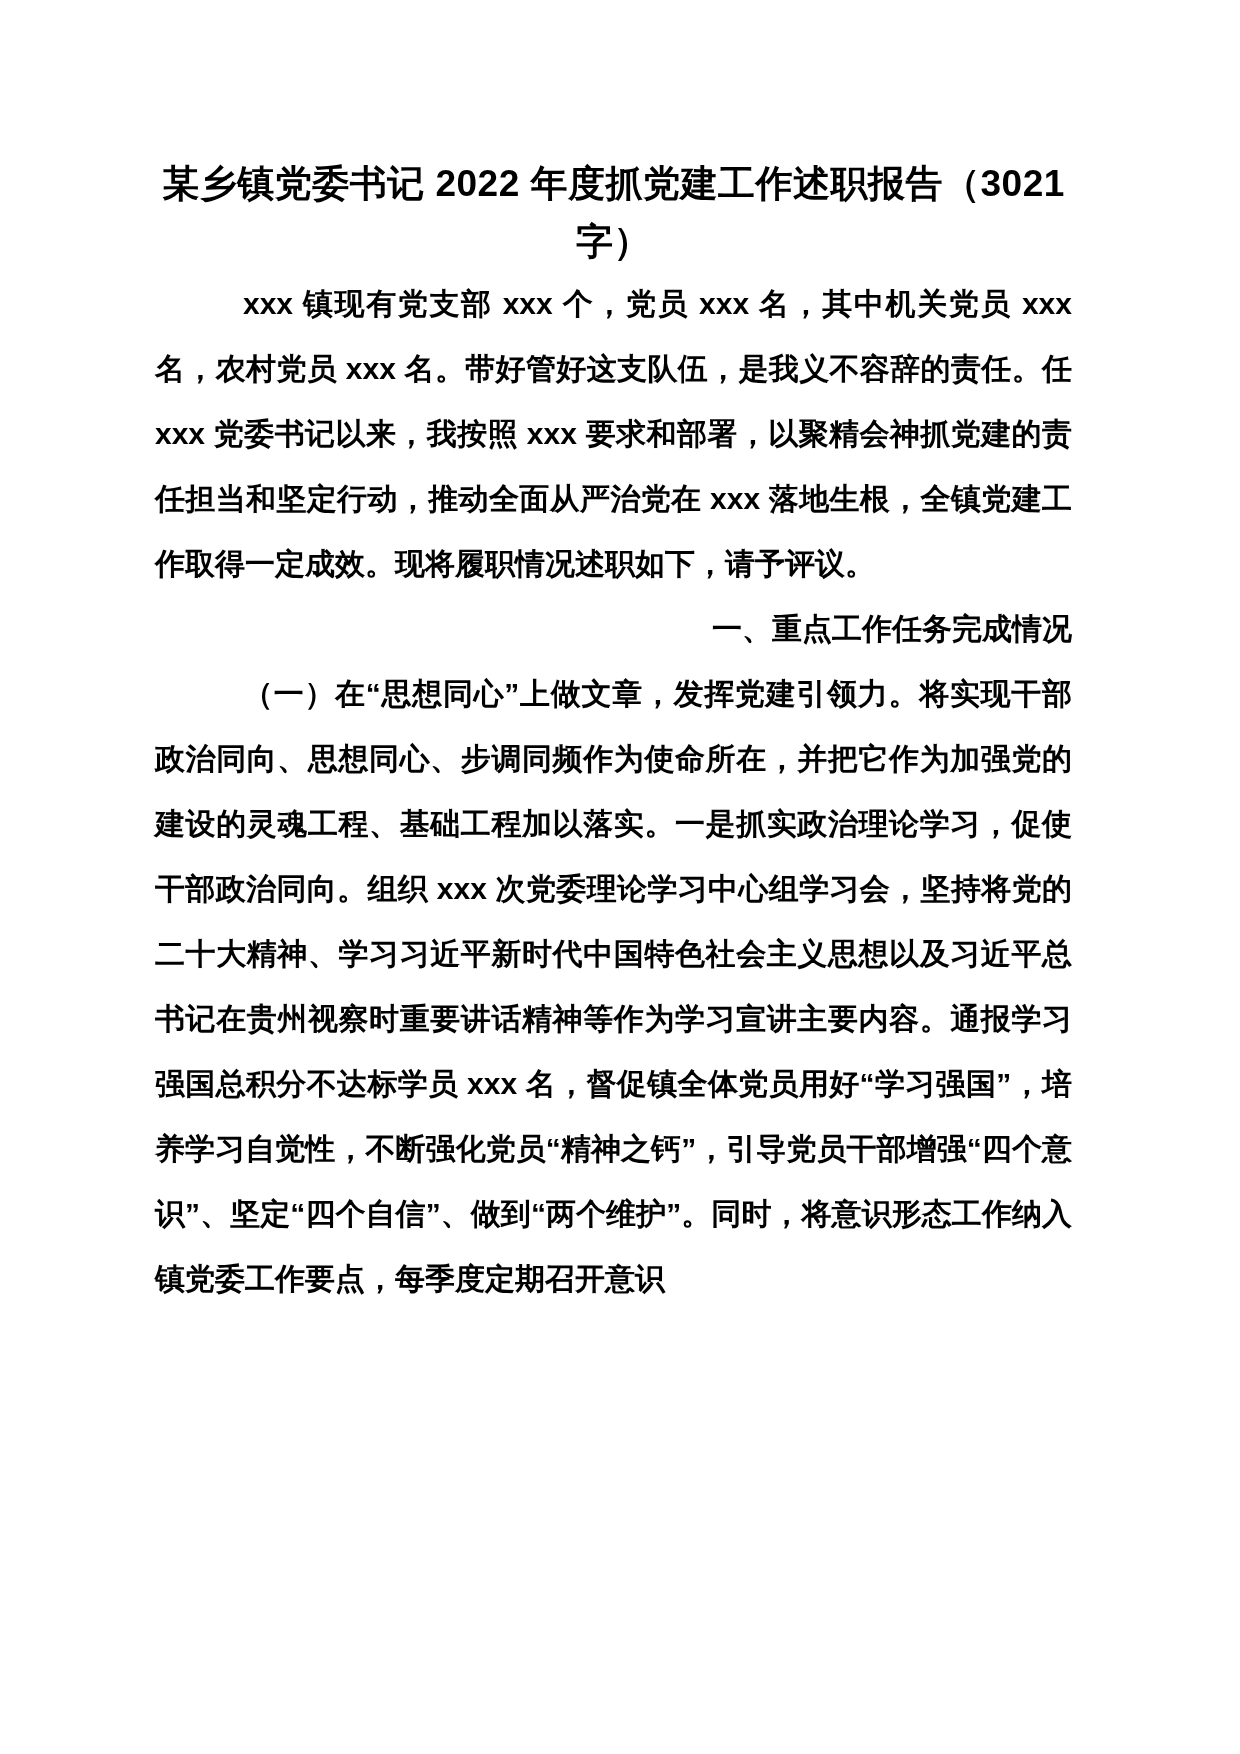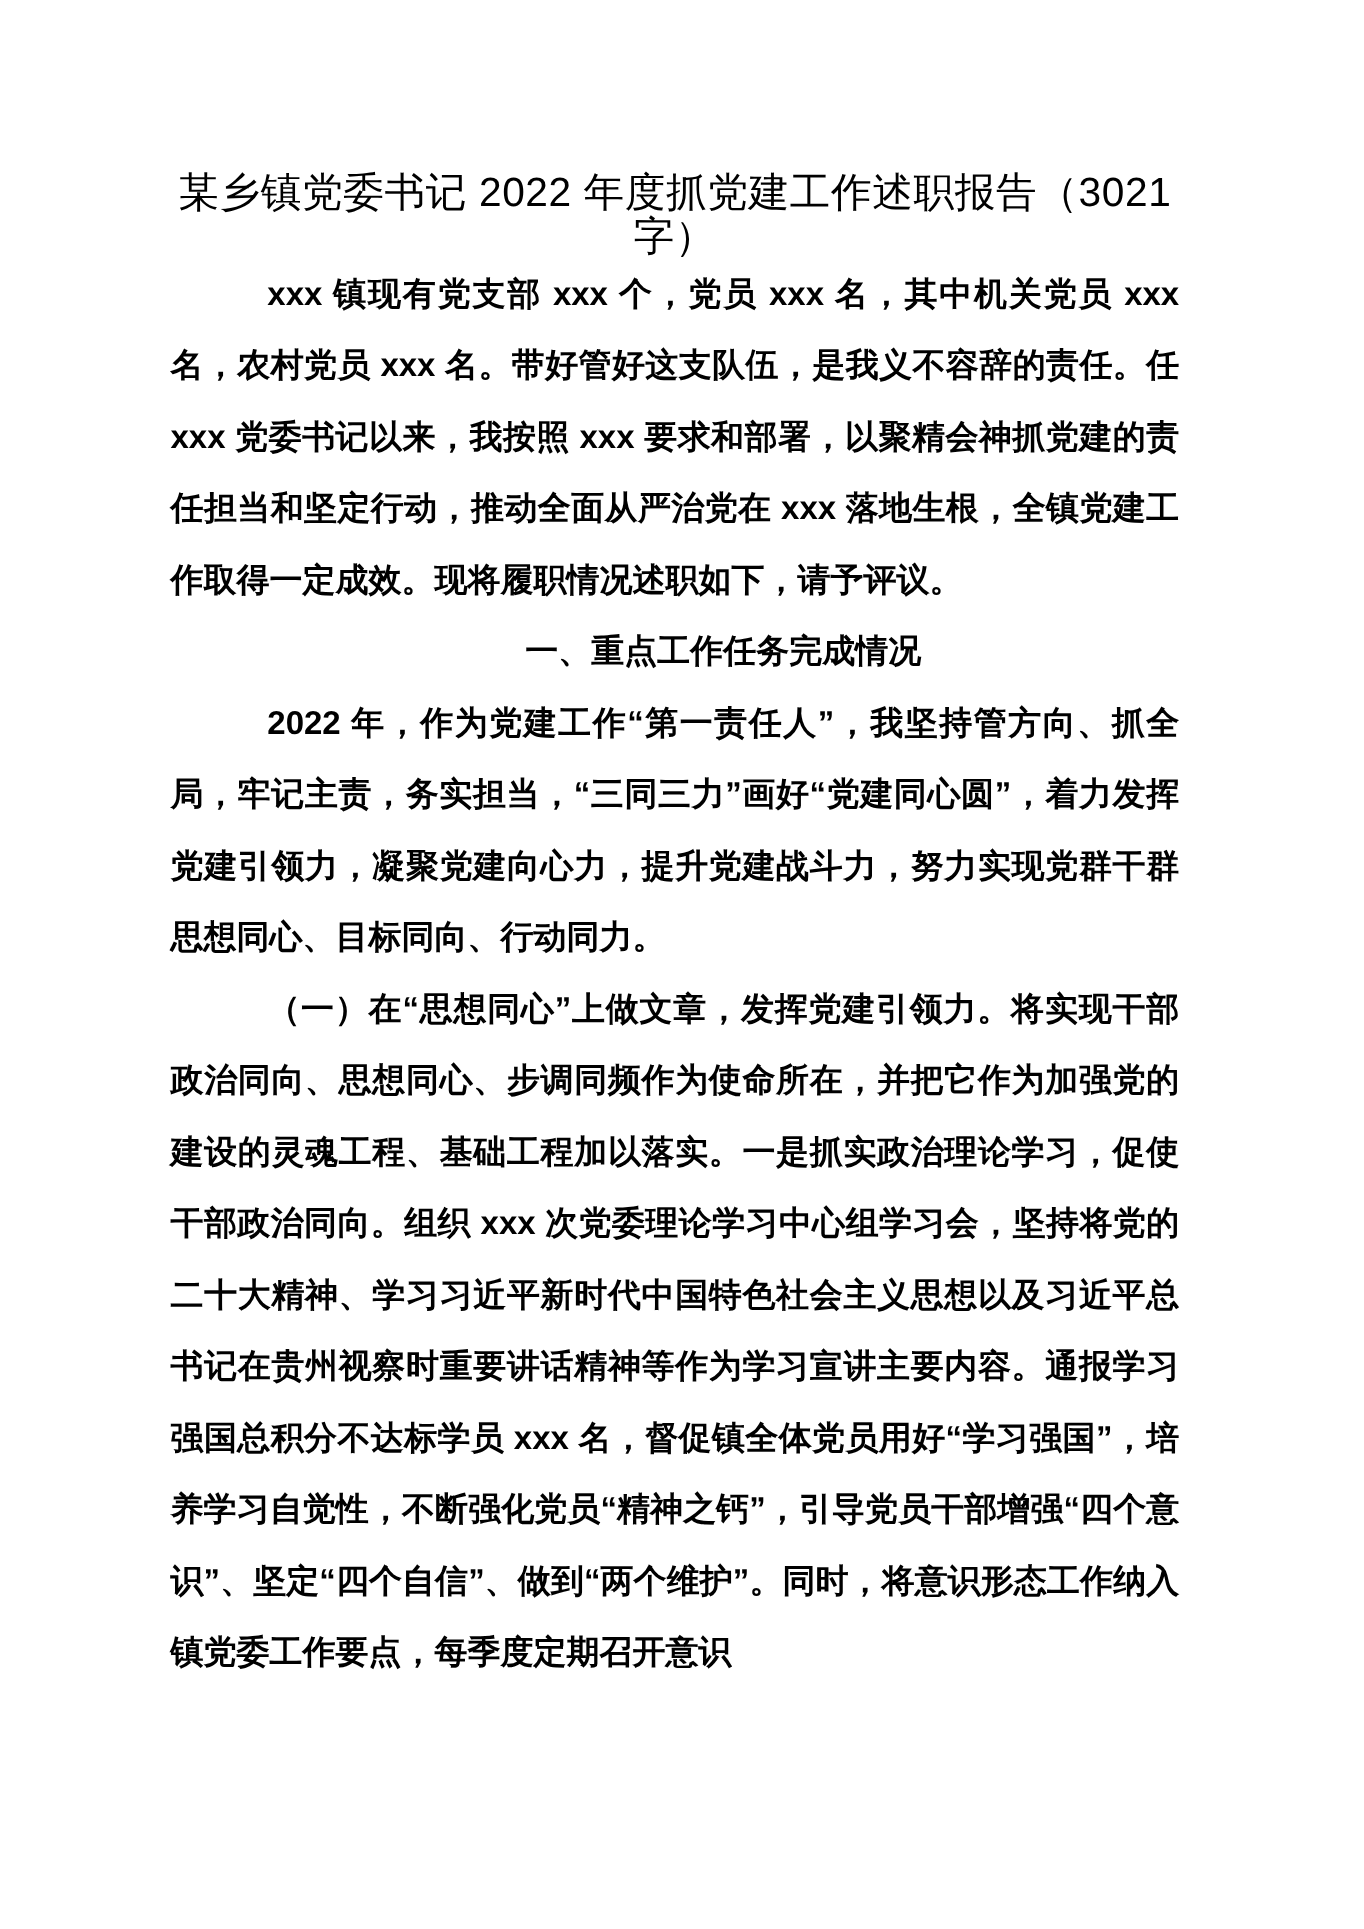--- a/index.html
+++ b/index.html
@@ -15,48 +15,47 @@
     box-sizing: border-box;
     padding: 155px 168px 0 155px;
     font-family: "Liberation Sans", sans-serif;
     color: #000000;
     overflow: hidden;
   }
   .doc-title {
     margin: 0;
     padding: 0;
     font-size: 37px;
-    line-height: 40px;
-    font-weight: normal;
+    line-height: 58px;
+    font-weight: bold;
     text-align: center;
     letter-spacing: 0.5px;
   }
   .doc-body {
     margin: 0;
     padding: 0;
   }
   .para {
     margin: 0;
     padding: 0;
     font-size: 30px;
     line-height: 65px;
     text-align: justify;
     text-justify: inter-ideograph;
     text-indent: 88px;
     word-break: break-all;
     font-weight: bold;
   }
   .para.heading {
-    text-align: center;
+    text-align: right;
   }
 </style>
 </head>
 <body>
 
 <div class="page">
   <h1 class="doc-title">某乡镇党委书记 2022 年度抓党建工作述职报告（3021 字）</h1>
   <div class="doc-body">
       <p class="para">xxx 镇现有党支部 xxx 个，党员 xxx 名，其中机关党员 xxx 名，农村党员 xxx 名。带好管好这支队伍，是我义不容辞的责任。任 xxx 党委书记以来，我按照 xxx 要求和部署，以聚精会神抓党建的责任担当和坚定行动，推动全面从严治党在 xxx 落地生根，全镇党建工作取得一定成效。现将履职情况述职如下，请予评议。</p>
       <p class="para heading">一、重点工作任务完成情况</p>
-      <p class="para">2022 年，作为党建工作“第一责任人”，我坚持管方向、抓全局，牢记主责，务实担当，“三同三力”画好“党建同心圆”，着力发挥党建引领力，凝聚党建向心力，提升党建战斗力，努力实现党群干群思想同心、目标同向、行动同力。</p>
       <p class="para">（一）在“思想同心”上做文章，发挥党建引领力。将实现干部政治同向、思想同心、步调同频作为使命所在，并把它作为加强党的建设的灵魂工程、基础工程加以落实。一是抓实政治理论学习，促使干部政治同向。组织 xxx 次党委理论学习中心组学习会，坚持将党的二十大精神、学习习近平新时代中国特色社会主义思想以及习近平总书记在贵州视察时重要讲话精神等作为学习宣讲主要内容。通报学习强国总积分不达标学员 xxx 名，督促镇全体党员用好“学习强国”，培养学习自觉性，不断强化党员“精神之钙”，引导党员干部增强“四个意识”、坚定“四个自信”、做到“两个维护”。同时，将意识形态工作纳入镇党委工作要点，每季度定期召开意识</p>
     </div>
 </div>
 
 </body></html>

